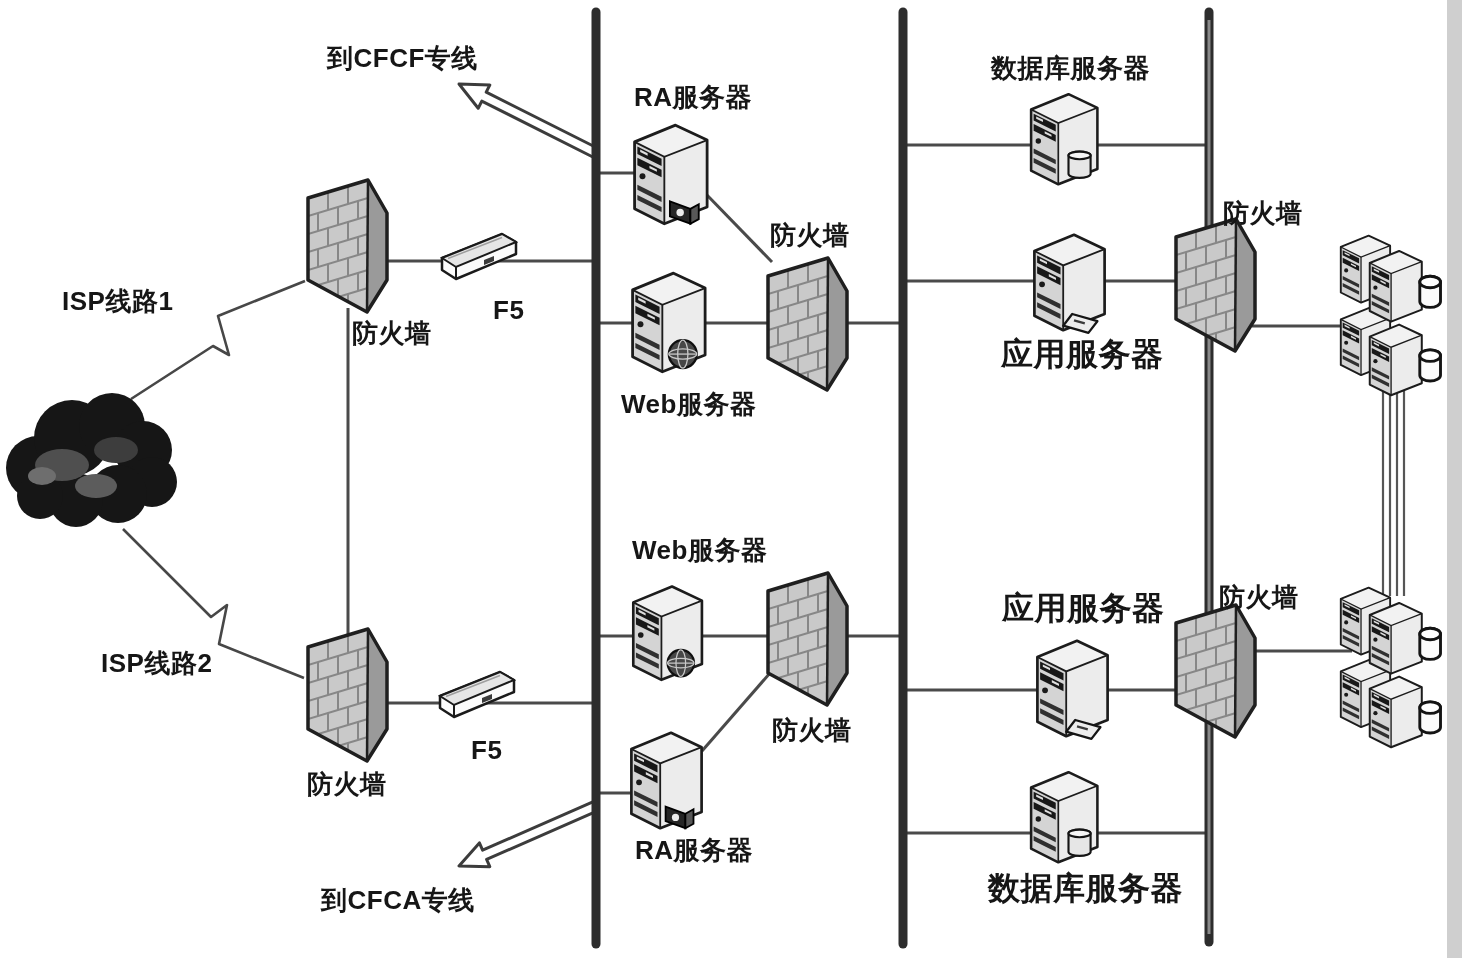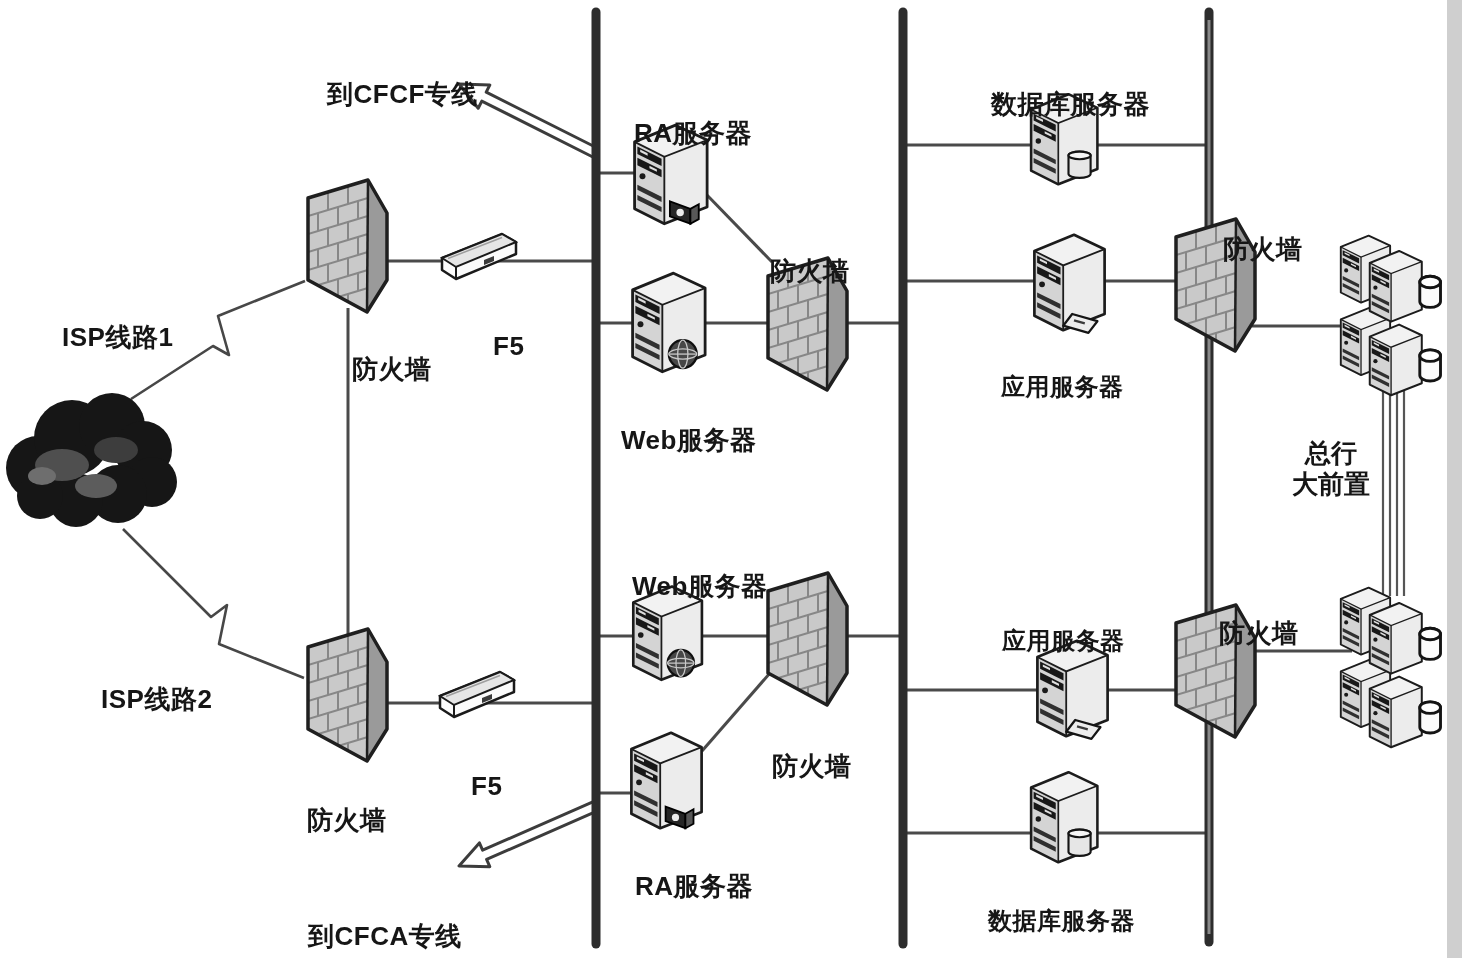--- a/index.html
+++ b/index.html
@@ -5,23 +5,23 @@
   html,body{margin:0;padding:0;}
   body{
     width:1462px;height:958px;position:relative;overflow:hidden;
     background:#ffffff;
     font-family:"Liberation Sans","DejaVu Sans",sans-serif;
   }
   #stage{position:absolute;left:0;top:0;width:1462px;height:958px;}
   svg{position:absolute;left:0;top:0;}
   .lbl{
     position:absolute;font-weight:700;font-size:26px;color:#161616;
-    white-space:nowrap;line-height:1.05;letter-spacing:.5px;margin-top:36px;
-  }
-  .lbl.small{font-size:24px;}
+    white-space:nowrap;line-height:1.05;letter-spacing:.5px;
+  }
+  .lbl.small{font-size:32px;}
   .hq{
     position:absolute;font-weight:700;font-size:26px;color:#161616;
     text-align:center;line-height:1.2;width:110px;
   }
   #page-edge{
     position:absolute;left:1447px;top:0;width:15px;height:958px;
     background:#cfcfcf;
   }
 </style>
 </head>
@@ -191,30 +191,26 @@
 <div class="lbl" style="left:634px;top:84px">RA服务器</div>
 <div class="lbl" style="left:991px;top:55px">数据库服务器</div>
 <div class="lbl" style="left:1223px;top:200px">防火墙</div>
 <div class="lbl" style="left:62px;top:288px">ISP线路1</div>
 <div class="lbl" style="left:352px;top:320px">防火墙</div>
 <div class="lbl" style="left:493px;top:297px">F5</div>
 <div class="lbl" style="left:770px;top:222px">防火墙</div>
 <div class="lbl" style="left:621px;top:391px">Web服务器</div>
 <div class="lbl small" style="left:1001px;top:338px">应用服务器</div>
 
-<div class="hq" style="left:1276px;top:438px">
-  <div>总行</div>
-  <div>大前置</div>
-</div>
 
 <div class="lbl" style="left:101px;top:650px">ISP线路2</div>
 <div class="lbl" style="left:632px;top:537px">Web服务器</div>
 <div class="lbl" style="left:772px;top:717px">防火墙</div>
 <div class="lbl small" style="left:1002px;top:592px">应用服务器</div>
 <div class="lbl" style="left:1219px;top:584px">防火墙</div>
 <div class="lbl" style="left:635px;top:837px">RA服务器</div>
 <div class="lbl" style="left:307px;top:771px">防火墙</div>
 <div class="lbl" style="left:471px;top:737px">F5</div>
 <div class="lbl small" style="left:988px;top:872px">数据库服务器</div>
-<div class="lbl" style="left:308px;top:887px">到CFCA专线</div>
+<div class="lbl" style="left:321px;top:887px">到CFCA专线</div>
 
 <div id="page-edge"></div>
 </div>
 
 </body></html>

